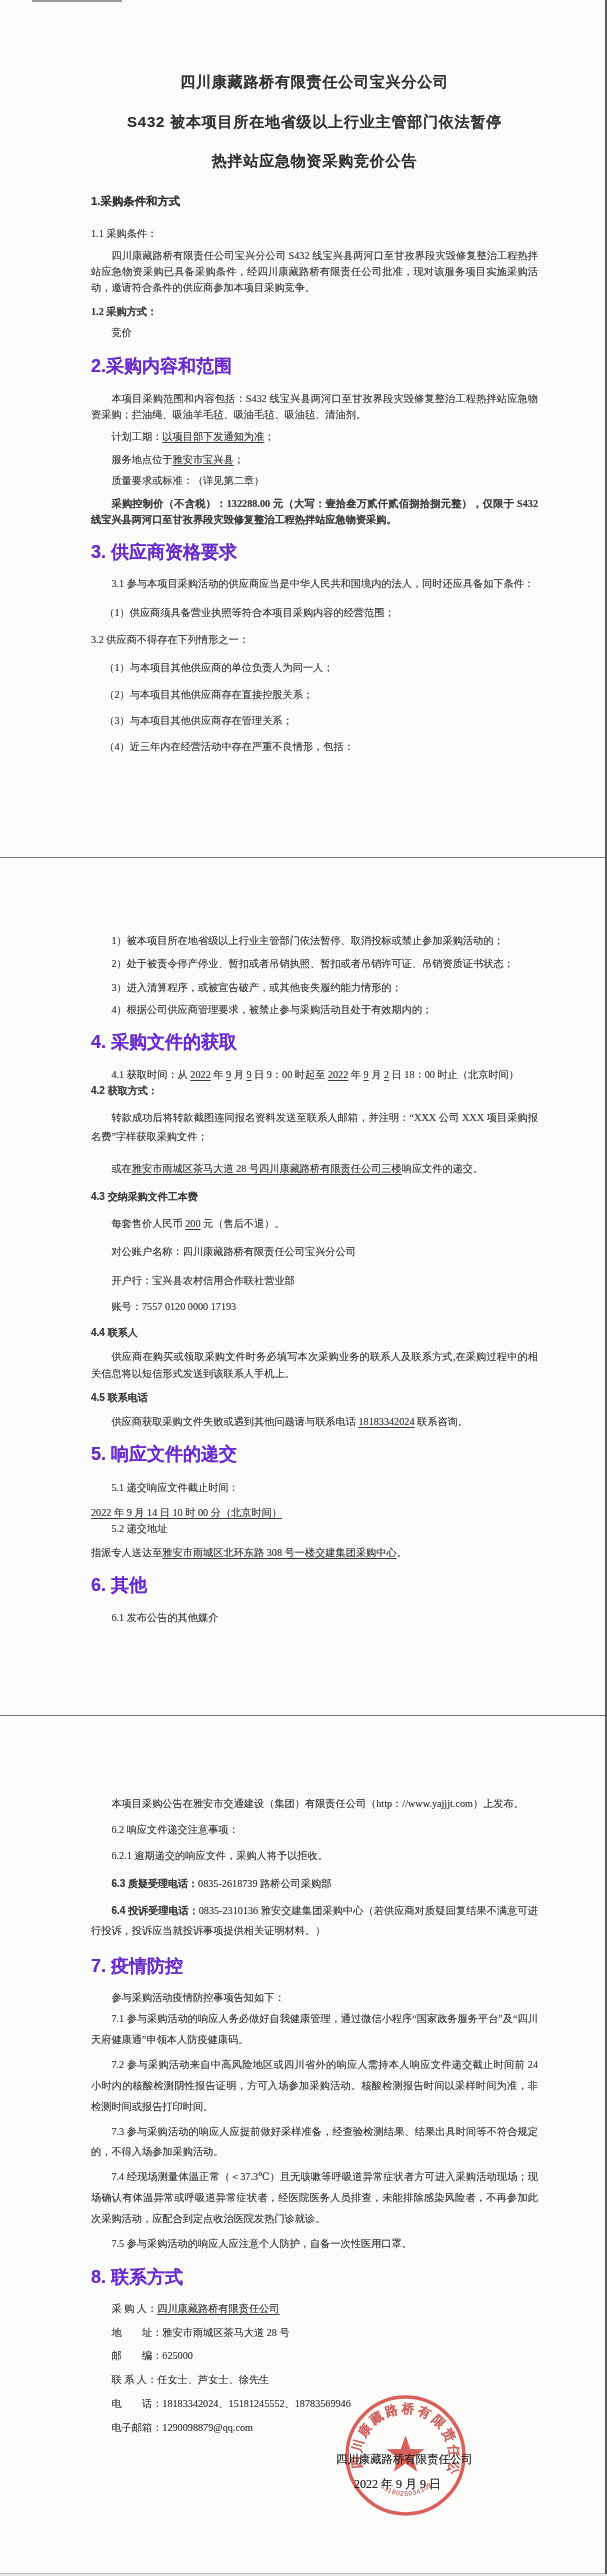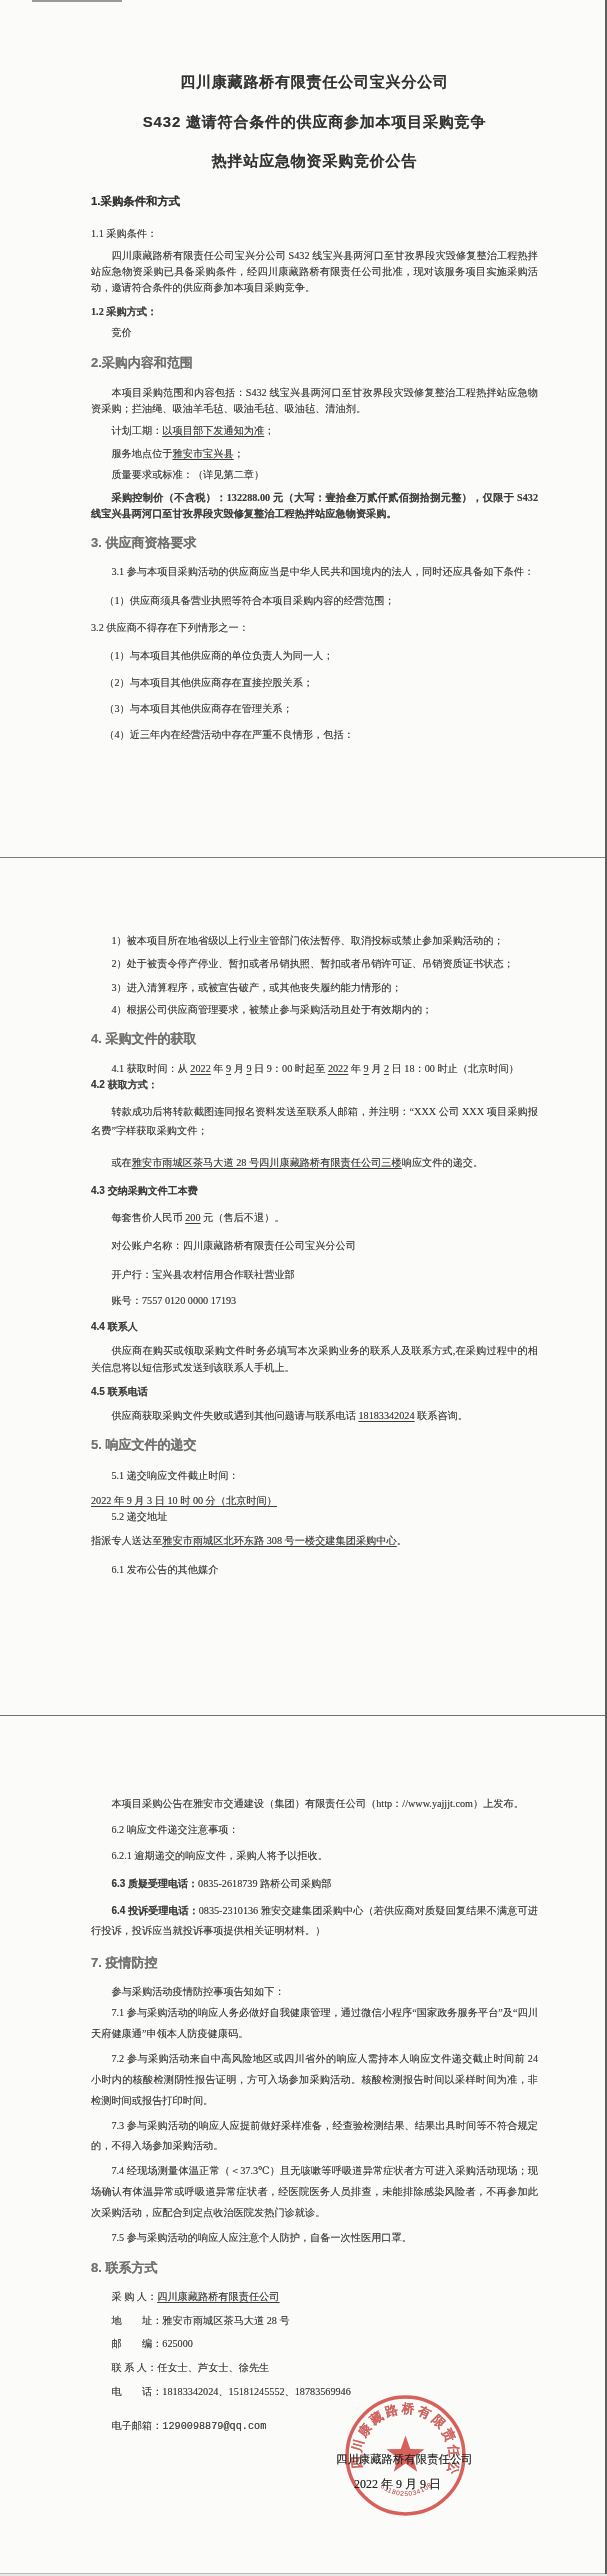--- a/index.html
+++ b/index.html
@@ -8,21 +8,21 @@
   #doc::before{content:"";position:absolute;top:0;left:32px;width:90px;height:2.3px;background:#9a9a9a;z-index:5;}
   #doc::after{content:"";position:absolute;top:0;right:0;width:2.3px;height:100%;background:#5d5d5d;z-index:5;}
   .page{position:relative;width:607px;height:858px;background:#fbfbfa;overflow:hidden;box-sizing:border-box;
         padding-left:91px;padding-right:69px;text-shadow:0 0 0.4px rgba(70,70,70,.6);}
   .page-1{padding-top:73px;border-bottom:1.5px solid #7c7c7c;}
   .page-2{padding-top:65px;border-bottom:1.5px solid #6f6f6f;}
   .page-3{padding-top:68px;border-bottom:1.5px solid #bbb;}
   p{margin:0;}
   .title{font-family:"Liberation Sans","DejaVu Sans",sans-serif;font-weight:bold;font-size:15px;
          text-align:center;letter-spacing:0.8px;color:#333;}
-  .hsec{font-family:"Liberation Sans","DejaVu Sans",sans-serif;font-weight:bold;font-size:13px;color:#737373;}
+  .hsec{font-family:"Liberation Sans","DejaVu Sans",sans-serif;font-weight:bold;font-size:18px;color:#6d28d9;}
   .hsec-sm{font-family:"Liberation Sans","DejaVu Sans",sans-serif;font-weight:bold;font-size:11.4px;color:#2e2e2e;}
   .body{font-size:10.2px;text-align:justify;line-height:1.55;}
   .lh17{line-height:1.7;}
   .lh19{line-height:1.9;}
   .lh20{line-height:2.05;}
   .ind{text-indent:2em;}
   .ind1{padding-left:1.3em;}
   .u{text-decoration:underline;text-underline-offset:2.3px;}
   .semib{font-weight:600;font-family:"Liberation Sans","DejaVu Sans",sans-serif;font-size:10px;}
   .bold-para{font-weight:600;}
@@ -30,21 +30,21 @@
   .seal{position:absolute;left:344px;top:678px;width:123px;height:123px;z-index:2;opacity:.88;
         mix-blend-mode:multiply;}
 </style>
 </head>
 <body>
 
 <div id="doc">
 
   <section class="page page-1">
     <p class="title">四川康藏路桥有限责任公司宝兴分公司</p>
-    <p class="title" style="margin-top:20.5px;">S432 邀请符合条件的供应商参加本项目采购竞争</p>
+    <p class="title" style="margin-top:20.5px;">S432 被本项目所在地省级以上行业主管部门依法暂停</p>
     <p class="title" style="margin-top:20.5px;">热拌站应急物资采购竞价公告</p>
 
     <p class="hsec-sm" style="margin-top:23px;">1.采购条件和方式</p>
     <p class="body" style="margin-top:16.7px;">1.1 采购条件：</p>
     <p class="body ind" style="margin-top:6.8px;">四川康藏路桥有限责任公司宝兴分公司 S432 线宝兴县两河口至甘孜界段灾毁修复整治工程热拌站应急物资采购已具备采购条件，经四川康藏路桥有限责任公司批准，现对该服务项目实施采购活动，邀请符合条件的供应商参加本项目采购竞争。</p>
     <p class="body" style="margin-top:8.3px;font-weight:bold;">1.2 采购方式：</p>
     <p class="body ind" style="margin-top:5.3px;">竞价</p>
 
     <p class="hsec" style="margin-top:13px;">2.采购内容和范围</p>
     <p class="body ind" style="margin-top:13px;">本项目采购范围和内容包括：S432 线宝兴县两河口至甘孜界段灾毁修复整治工程热拌站应急物资采购；拦油绳、吸油羊毛毡、吸油毛毡、吸油毡、清油剂。</p>
@@ -79,24 +79,25 @@
     <p class="body ind" style="margin-top:12px;">对公账户名称：四川康藏路桥有限责任公司宝兴分公司</p>
     <p class="body ind" style="margin-top:13px;">开户行：宝兴县农村信用合作联社营业部</p>
     <p class="body ind" style="margin-top:10px;">账号：7557 0120 0000 17193</p>
     <p class="body semib" style="margin-top:10px;">4.4 联系人</p>
     <p class="body lh17 ind" style="margin-top:7.6px;">供应商在购买或领取采购文件时务必填写本次采购业务的联系人及联系方式,在采购过程中的相关信息将以短信形式发送到该联系人手机上。</p>
     <p class="body semib" style="margin-top:7.6px;">4.5 联系电话</p>
     <p class="body ind" style="margin-top:9px;"><span>供应商获取采购文件失败或遇到其他问题请与联系电话 </span><span class="u">18183342024</span><span> 联系咨询。</span></p>
 
     <p class="hsec" style="margin-top:12px;">5. 响应文件的递交</p>
     <p class="body ind" style="margin-top:13.7px;">5.1 递交响应文件截止时间：</p>
-    <p class="body u" style="margin-top:9px;">2022 年 9 月 3 日 10 时 00 分（北京时间）</p>
+    <p class="body u" style="margin-top:9px;">2022 年 9 月 14 日 10 时 00 分（北京时间）</p>
     <p class="body ind" style="">5.2 递交地址</p>
     <p class="body" style="margin-top:9px;"><span>指派专人送达至</span><span class="u">雅安市雨城区北环东路 308 号一楼交建集团采购中心</span><span>。</span></p>
 
+    <p class="hsec" style="margin-top:11.4px;">6. 其他</p>
     <p class="body ind" style="margin-top:13px;">6.1 发布公告的其他媒介</p>
   </section>
 
   <section class="page page-3">
     <p class="body lh17 ind" style="margin-top:10.6px;">本项目采购公告在雅安市交通建设（集团）有限责任公司（http：//www.yajjjt.com）上发布。</p>
     <p class="body ind" style="margin-top:10px;">6.2 响应文件递交注意事项：</p>
     <p class="body ind" style="margin-top:10.6px;">6.2.1 逾期递交的响应文件，采购人将予以拒收。</p>
     <p class="body ind" style="margin-top:11.4px;"><span class="semib">6.3 质疑受理电话：</span><span>0835-2618739 路桥公司采购部</span></p>
     <p class="body lh19 ind" style="margin-top:10px;"><span class="semib">6.4 投诉受理电话：</span><span>0835-2310136 雅安交建集团采购中心（若供应商对质疑回复结果不满意可进行投诉，投诉应当就投诉事项提供相关证明材料。）</span></p>
 
@@ -107,21 +108,21 @@
     <p class="body lh20 ind" style="margin-top:3.8px;">7.3 参与采购活动的响应人应提前做好采样准备，经查验检测结果、结果出具时间等不符合规定的，不得入场参加采购活动。</p>
     <p class="body lh20 ind" style="margin-top:3.8px;">7.4 经现场测量体温正常（＜37.3℃）且无咳嗽等呼吸道异常症状者方可进入采购活动现场；现场确认有体温异常或呼吸道异常症状者，经医院医务人员排查，未能排除感染风险者，不再参加此次采购活动，应配合到定点收治医院发热门诊就诊。</p>
     <p class="body lh20 ind" style="margin-top:3.8px;">7.5 参与采购活动的响应人应注意个人防护，自备一次性医用口罩。</p>
 
     <p class="hsec" style="margin-top:10.6px;">8. 联系方式</p>
     <p class="body ind" style="margin-top:11.4px;"><span>采 购 人：</span><span class="u">四川康藏路桥有限责任公司</span></p>
     <p class="body ind" style="margin-top:8.3px;"><span>地　　址：</span><span>雅安市雨城区茶马大道 28 号</span></p>
     <p class="body ind" style="margin-top:7.6px;"><span>邮　　编：</span><span>625000</span></p>
     <p class="body ind" style="margin-top:8.3px;"><span>联 系 人：</span><span>任女士、芦女士、徐先生</span></p>
     <p class="body ind" style="margin-top:7.6px;"><span>电　　话：</span><span>18183342024、15181245552、18783569946</span></p>
-    <p class="body ind" style="margin-top:20px;font-family:Liberation Mono, monospace;"><span>电子邮箱：</span><span>1290098879@qq.com</span></p>
+    <p class="body ind" style="margin-top:9px;"><span>电子邮箱：</span><span>1290098879@qq.com</span></p>
 
     <p class="sign-line" style="left:336px;top:736px;">四川康藏路桥有限责任公司</p>
     <p class="sign-line" style="left:354px;top:760px;font-size:12px;">2022 年 9 月 9 日</p>
 
     <svg class="seal" viewBox="0 0 160 160" aria-hidden="true">
       <defs>
         <path id="arcTop" d="M 25,101 A 58,58 0 1 1 135,101" fill="none"></path>
         <path id="arcBot" d="M 41,115 A 52,52 0 0 0 119,115" fill="none"></path>
       </defs>
       <circle cx="80" cy="80" r="76" fill="none" stroke="#d84b45" stroke-width="4.5"></circle>

